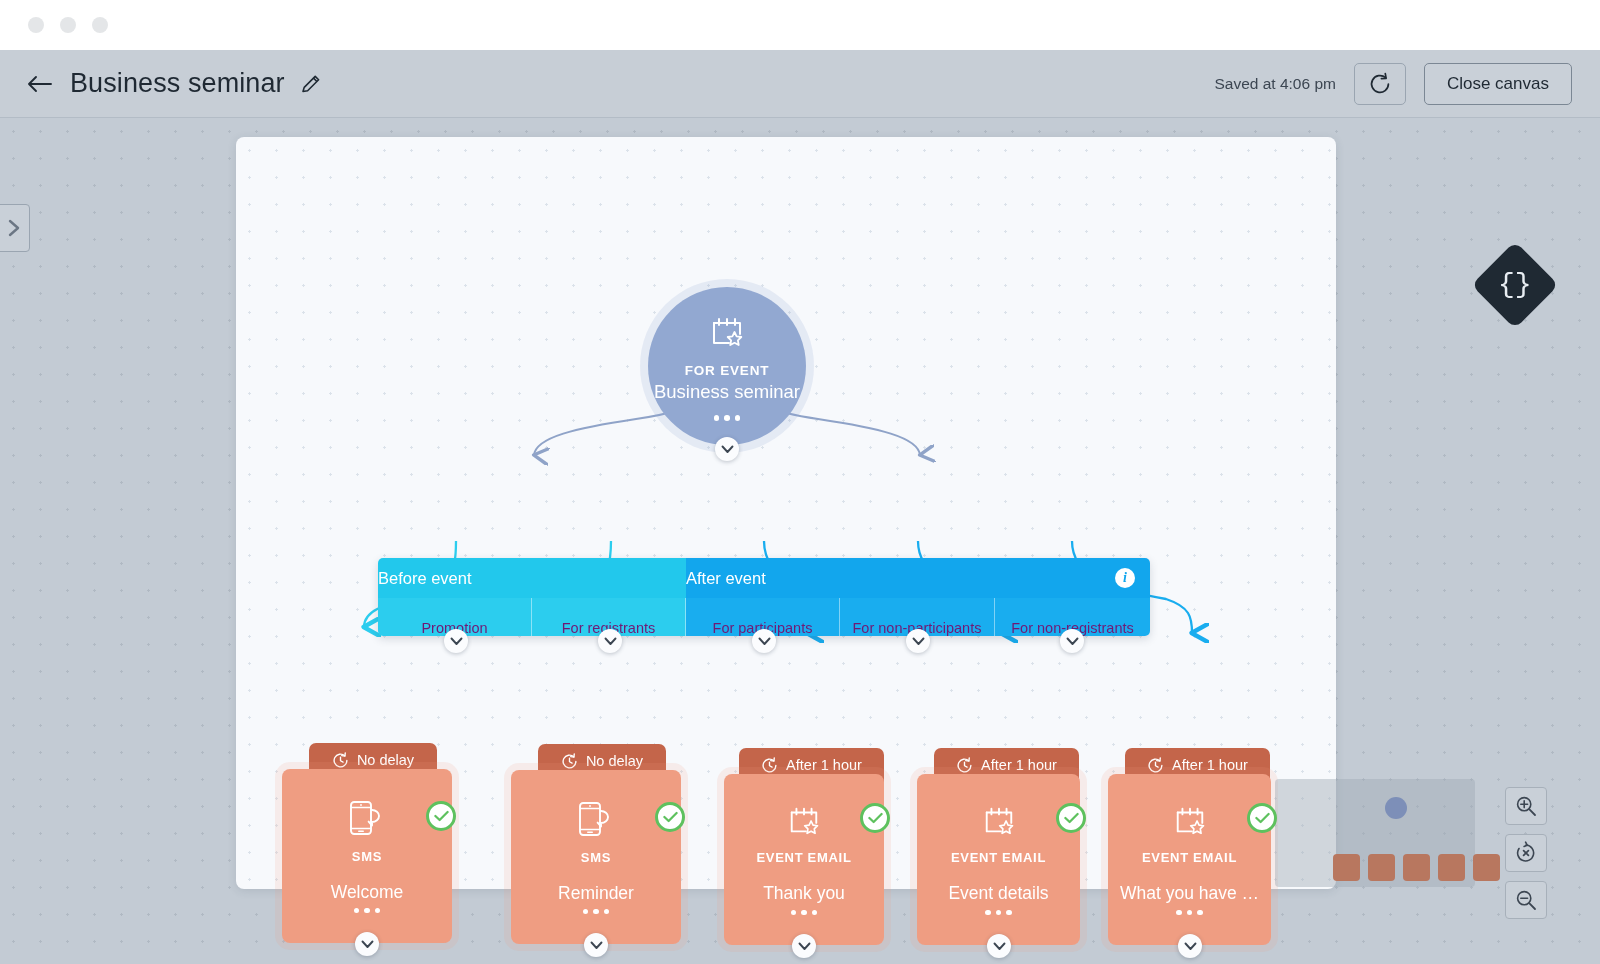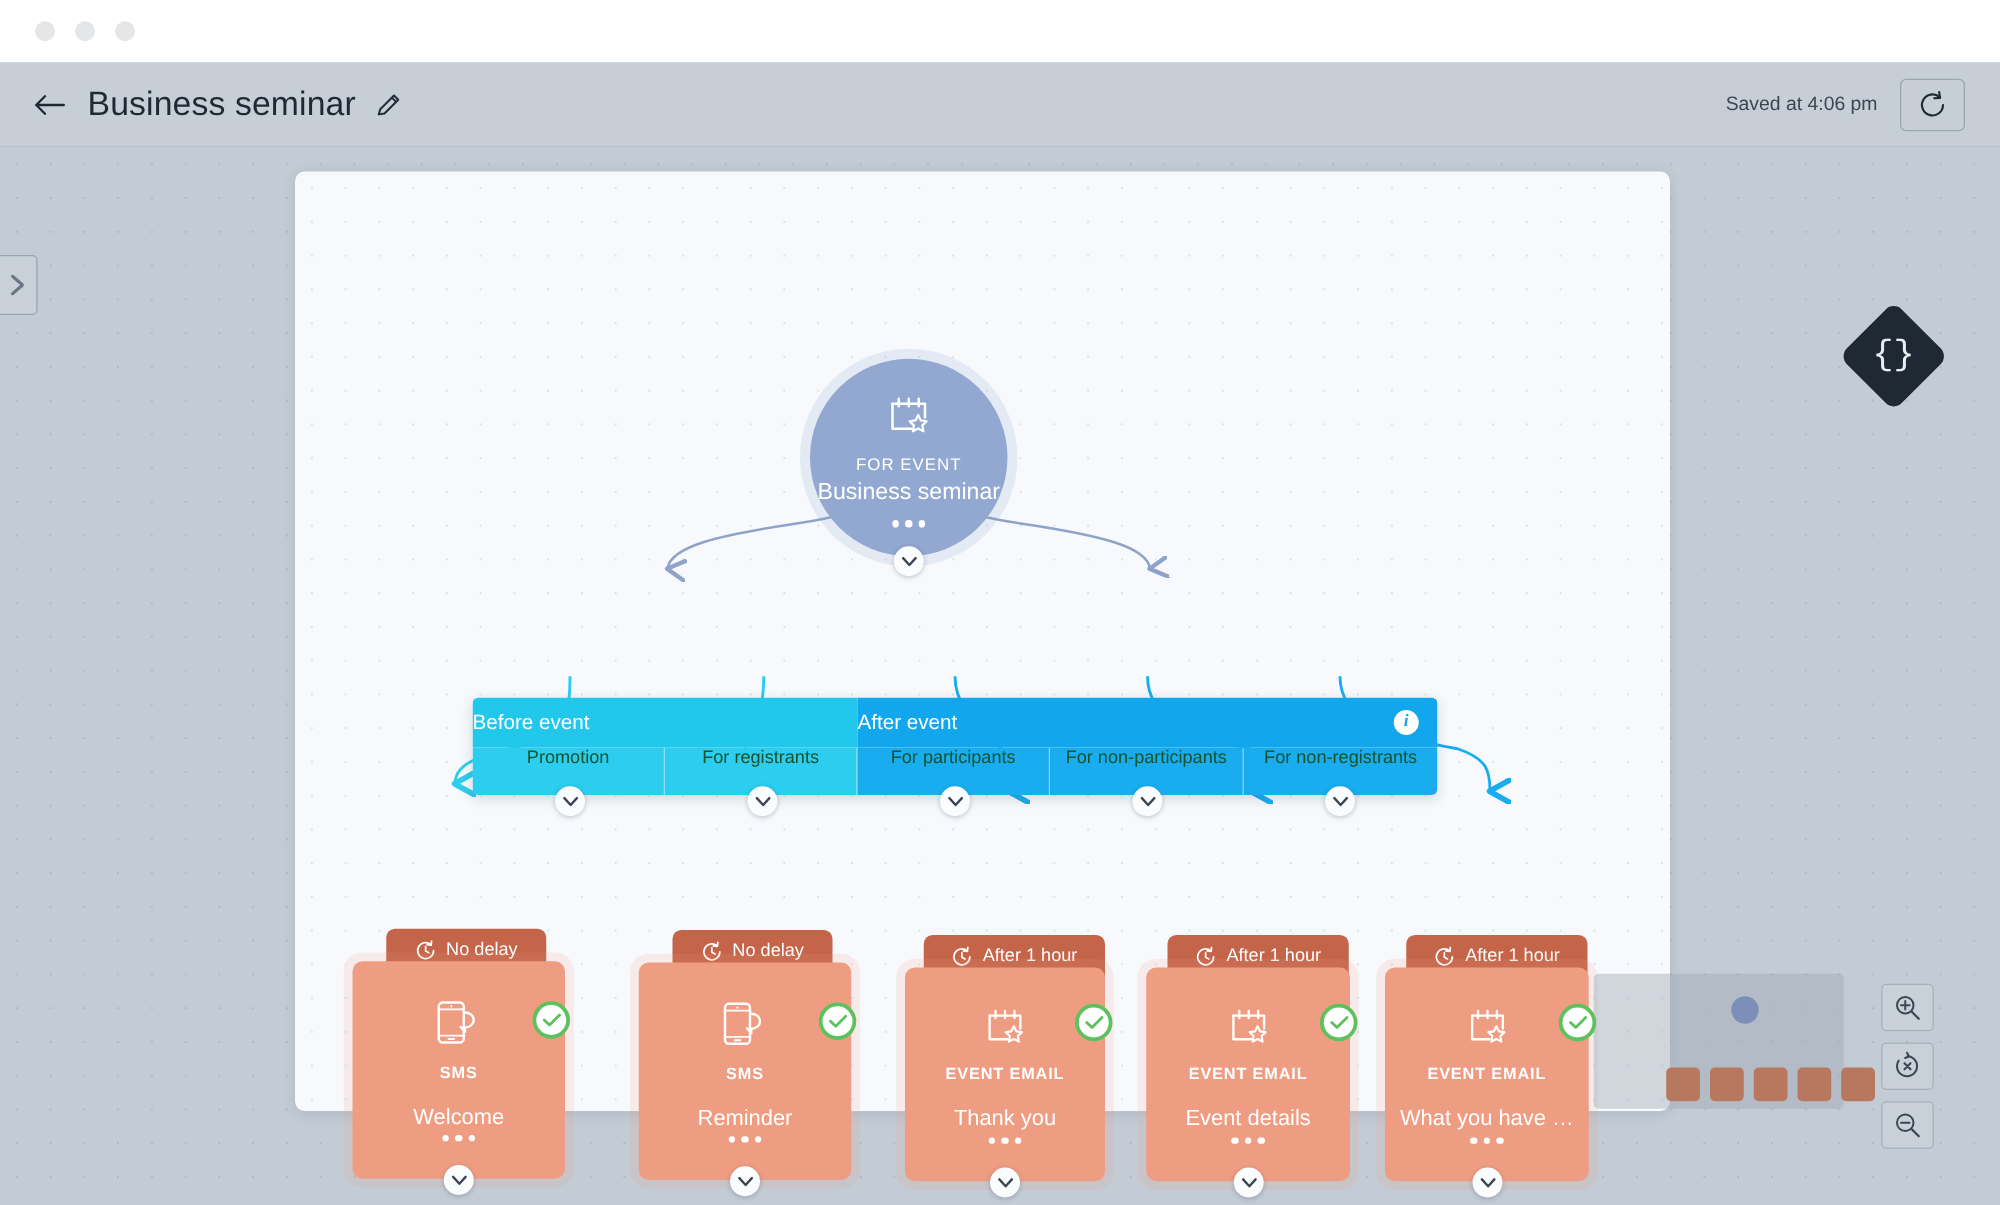--- a/index.html
+++ b/index.html
@@ -92,21 +92,21 @@
   
   .event-node {
     position: absolute; left: 412px; top: 150px; width: 158px; height: 158px;
     border-radius: 50%; background: #92a8d1; color: #fff;
     display: flex; flex-direction: column; align-items: center;
     box-shadow: 0 0 0 8px rgba(146,168,209,.18);
     cursor: pointer;
   }
   .event-node .n-icon { margin-top: 27px; }
   .event-node .n-kicker {
-    margin-top: 9px; font-size: 13.5px; letter-spacing: .8px; font-weight: 400;
+    margin-top: 9px; font-size: 13.5px; letter-spacing: .8px; font-weight: 700;
   }
   .event-node .n-title { margin-top: 3px; font-size: 18.5px; }
   .dots3 { margin-top: 12px; display: flex; gap: 5px; }
   .dots3 i { width: 5.5px; height: 5.5px; border-radius: 50%; background: #fff; display: block; }
 
   .chev {
     position: absolute; width: 24px; height: 24px; border-radius: 50%;
     background: #fbfcfe; box-shadow: 0 1px 4px rgba(40,55,75,.28);
     display: flex; align-items: center; justify-content: center; cursor: pointer; z-index: 6;
   }
@@ -126,22 +126,22 @@
   .seg-after  { width: 464px; background: #12a6ed; }
   .info-ico {
     position: absolute; right: 15px; top: 50%; transform: translateY(-50%);
     width: 20px; height: 20px; border-radius: 50%; background: #fff;
     color: #12a6ed; font-size: 14px; font-weight: 700; font-style: italic;
     display: flex; align-items: center; justify-content: center;
     font-family: "Liberation Serif", serif; cursor: pointer;
   }
   .seg-bot { display: flex; height: 38px; }
   .seg-bot > div {
-    display: flex; align-items: flex-start; justify-content: center;
-    color: #14532d; font-size: 14.5px; cursor: pointer;
+    display: flex; align-items: flex-end; justify-content: center;
+    color: #701a75; font-size: 14.5px; cursor: pointer;
     border-right: 1px solid rgba(255,255,255,.45);
   }
   .seg-bot > div:last-child { border-right: none; }
   .sb-cyan { background: #2ccdee; }
   .sb-blue { background: #19ade f; }
   .sb-blue { background: #19adef; }
 
   
   .card { position: absolute; cursor: pointer; padding-left: 40px; }
   .card .tab {
@@ -209,20 +209,23 @@
       <path d="M14.5 6.1 L17.9 9.5" fill="none" stroke="#1f2933" stroke-width="1.6"></path>
     </svg>
   </div>
   <div class="appbar-right">
     <div class="saved-text">Saved at 4:06 pm</div>
     <div class="icon-btn">
       <svg width="26" height="26" viewBox="0 0 26 26">
         <path d="M21.4 13 A8.4 8.4 0 1 1 18.6 6.7" fill="none" stroke="#1f2933" stroke-width="1.7" stroke-linecap="round"></path>
         <path d="M18.3 2.6 L19.1 7.3 L14.4 7.6" fill="none" stroke="#1f2933" stroke-width="1.7" stroke-linecap="round" stroke-linejoin="round"></path>
       </svg>
+    </div>
+    <div class="close-btn">
+      <span>Close canvas</span>
     </div>
   </div>
 </div>
 
 <div class="workarea">
 
   <div class="side-tab">
     <svg width="14" height="20" viewBox="0 0 14 20">
       <path d="M3 3 L11 10 L3 17" fill="none" stroke="#6b7684" stroke-width="2.4" stroke-linecap="round" stroke-linejoin="round"></path>
     </svg>

